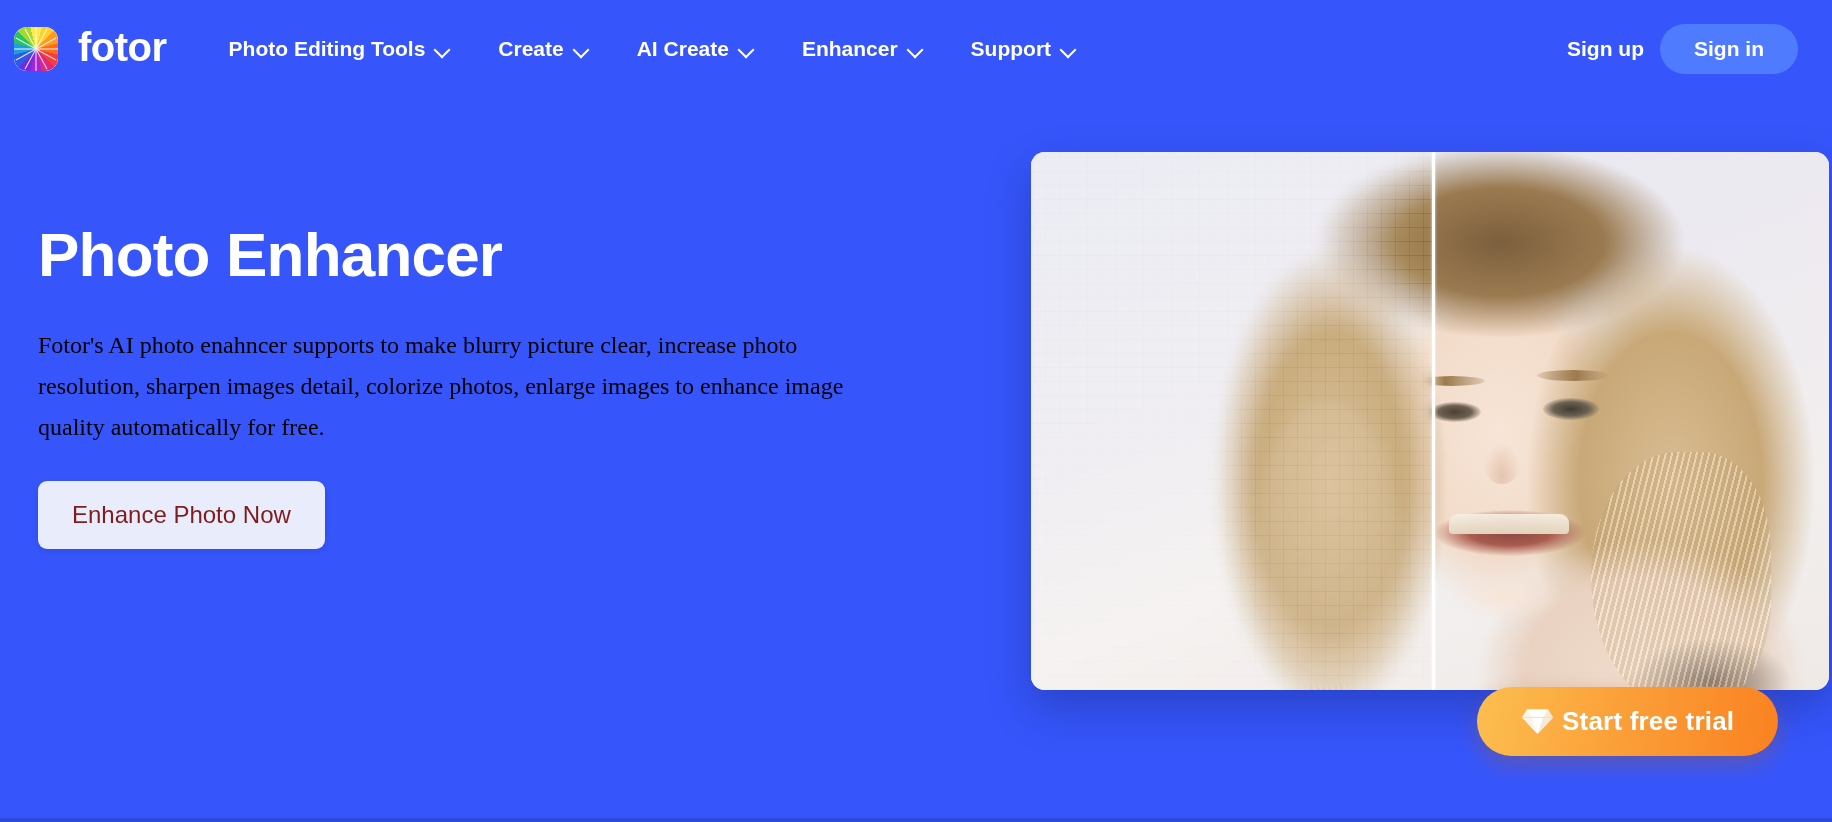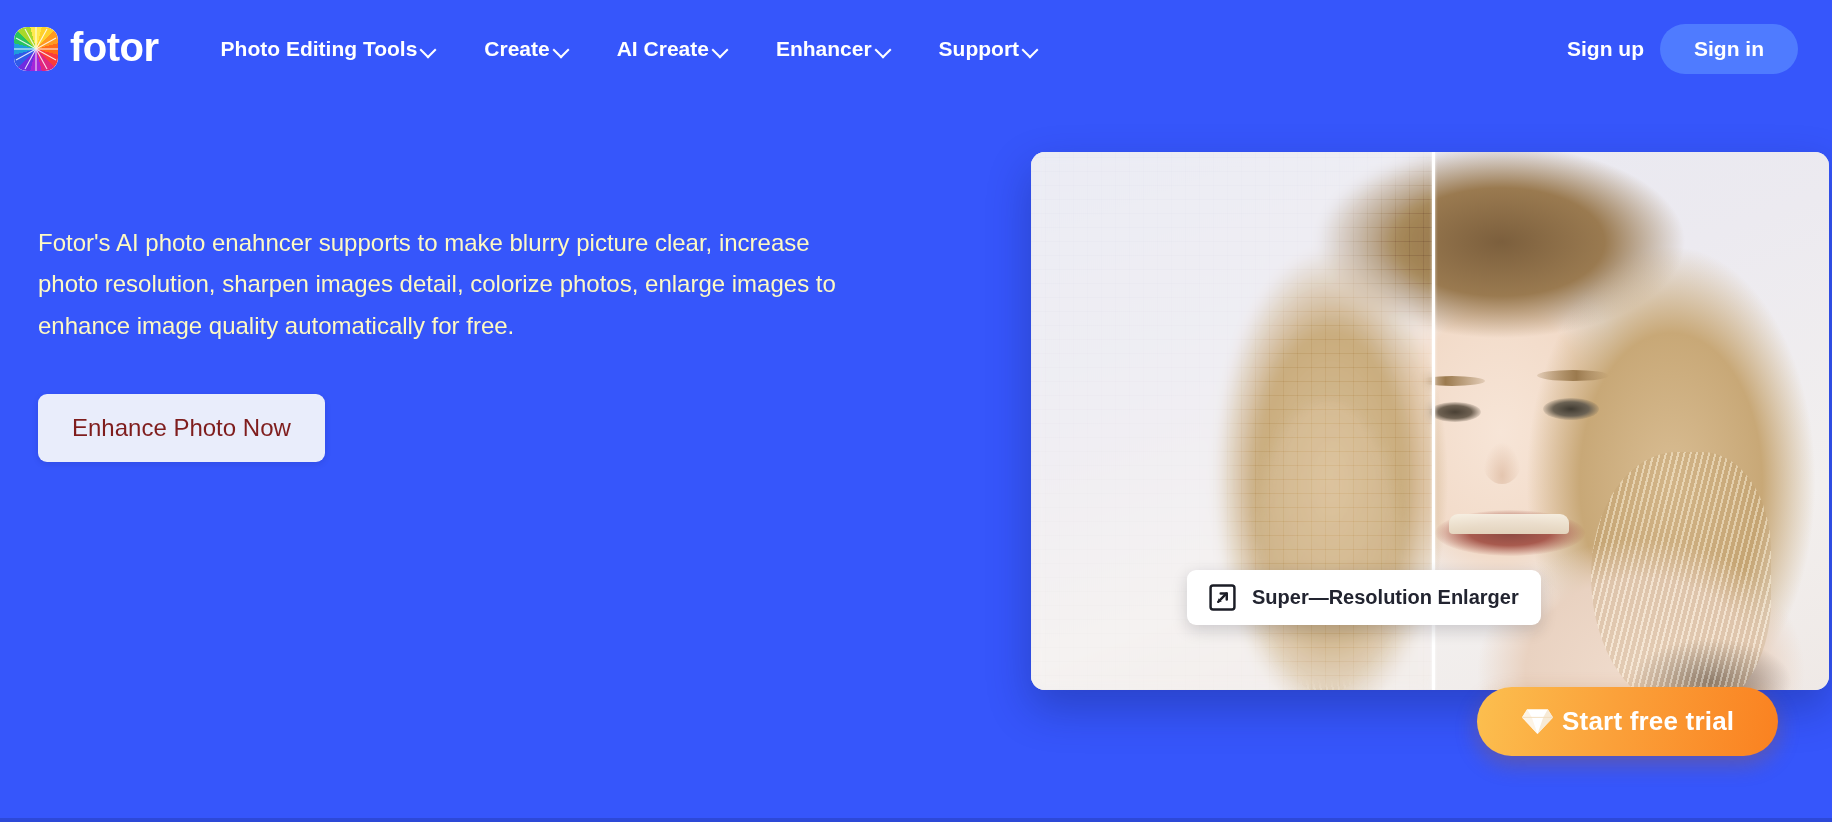--- a/index.html
+++ b/index.html
@@ -30,21 +30,21 @@
     display: flex;
     align-items: center;
     padding: 0 34px 0 14px;
     background: #3656fb;
     z-index: 20;
   }
 
   .brand {
     display: flex;
     align-items: center;
-    gap: 12px;
+    gap: 20px;
     margin-right: 60px;
     cursor: pointer;
   }
   .logo-mark {
     position: relative;
     width: 44px;
     height: 44px;
     border-radius: 13px;
     overflow: hidden;
     background: #ffffff;
@@ -84,21 +84,21 @@
 
   .nav {
     display: flex;
     align-items: center;
     gap: 44px;
     flex: 1 1 auto;
   }
   .nav-item {
     display: flex;
     align-items: center;
-    gap: 4px;
+    gap: 10px;
     color: #ffffff;
     font-size: 21px;
     font-weight: 600;
     cursor: pointer;
     white-space: nowrap;
     padding: 6px 2px;
   }
   .chev {
     width: 15px;
     height: 9px;
@@ -152,26 +152,27 @@
   }
   .hero-title {
     color: #ffffff;
     font-size: 62px;
     font-weight: 700;
     letter-spacing: -0.8px;
     line-height: 1.08;
     margin-bottom: 36px;
   }
   .hero-desc {
-    color: #fef9c3;
+    color: #000000;
     font-size: 24px;
     font-weight: 400;
     line-height: 1.72;
     max-width: 830px;
-    margin-bottom: 48px;
+    margin-bottom: 32px;
+    font-family: Liberation Serif, serif;
   }
   .enhance-btn {
     display: inline-block;
     background: #e9edfb;
     color: #7f1d1d;
     font-size: 24px;
     font-weight: 500;
     border: none;
     border-radius: 9px;
     padding: 20px 34px;
@@ -393,20 +394,21 @@
       </div>
     </nav>
 
     <div class="header-right">
       <span class="signup-link">Sign up</span>
       <button class="signin-btn">Sign in</button>
     </div>
   </header>
 
   <section class="hero-left">
+    <h1 class="hero-title">Photo Enhancer</h1>
     <p class="hero-desc">Fotor's AI photo enahncer supports to make blurry picture clear, increase photo resolution, sharpen images detail, colorize photos, enlarge images to enhance image quality automatically for free.</p>
     <button class="enhance-btn">Enhance Photo Now</button>
   </section>
 
   <div class="hero-media">
     <div class="photo-stage">
 
       <div>
         <div class="portrait"></div>
         <div class="feature brow-l"></div>
@@ -426,29 +428,20 @@
         <div class="feature brow-l"></div>
 
         <div class="feature eye-l"></div>
 
         <div class="feature hair-strand-b"></div>
         <div class="pixelate"></div>
       </div>
 
       <div class="split-line"></div>
 
-      <div class="chip">
-        <svg class="chip-icon" viewBox="0 0 24 24" aria-hidden="true">
-          <rect x="1.4" y="1.4" width="21.2" height="21.2" rx="2.2" fill="none" stroke="#1b1d26" stroke-width="2.2"></rect>
-          <path d="M8.2 15.8 L15.6 8.4" stroke="#1b1d26" stroke-width="2.2" stroke-linecap="round"></path>
-          <path d="M10.4 8.4 H15.8 V13.8" fill="none" stroke="#1b1d26" stroke-width="2.2" stroke-linecap="round" stroke-linejoin="round"></path>
-          <path d="M8.2 12.6 V15.8 H11.4 Z" fill="#1b1d26"></path>
-        </svg>
-        <span class="chip-label">Super—Resolution Enlarger</span>
-      </div>
     </div>
   </div>
 
   <button class="trial-btn">
     <svg class="gem-icon" viewBox="0 0 32 26" aria-hidden="true">
       <path d="M6 1 H26 L31 9 L16 25 L1 9 Z" fill="#ffffff"></path>
       <path d="M6 1 L10.5 9 L16 25 L1 9 Z" fill="#fdf4e6"></path>
       <path d="M26 1 L21.5 9 L16 25 L31 9 Z" fill="#f7ead6"></path>
       <path d="M1 9 H31" stroke="#f2dcbd" stroke-width="0.9"></path>
     </svg>

